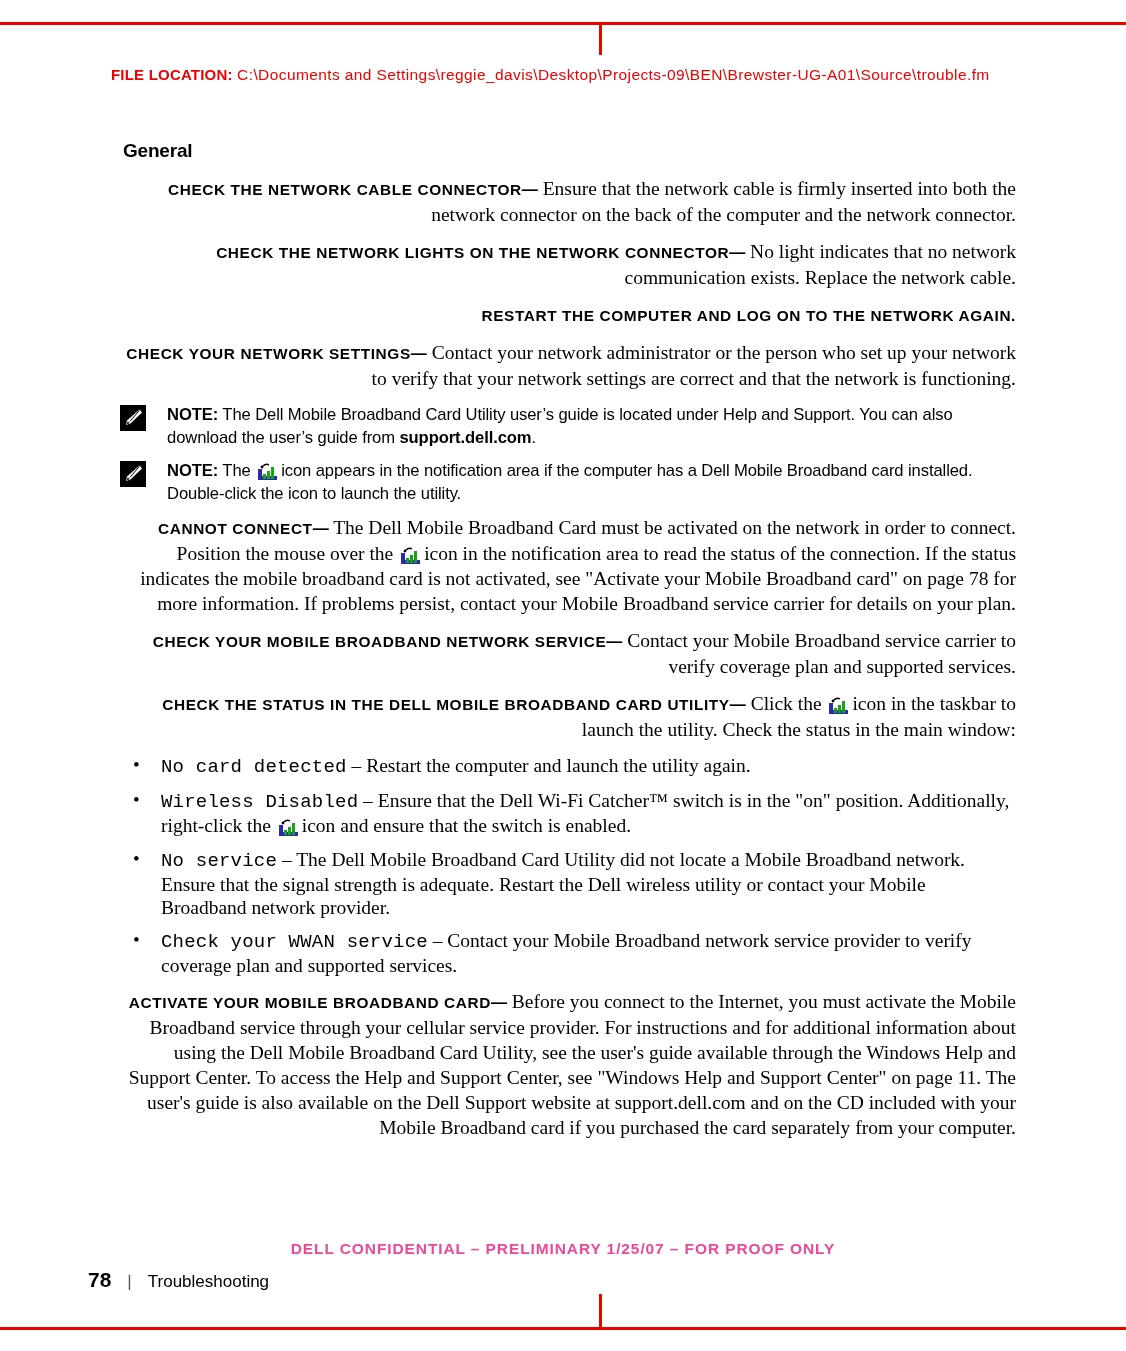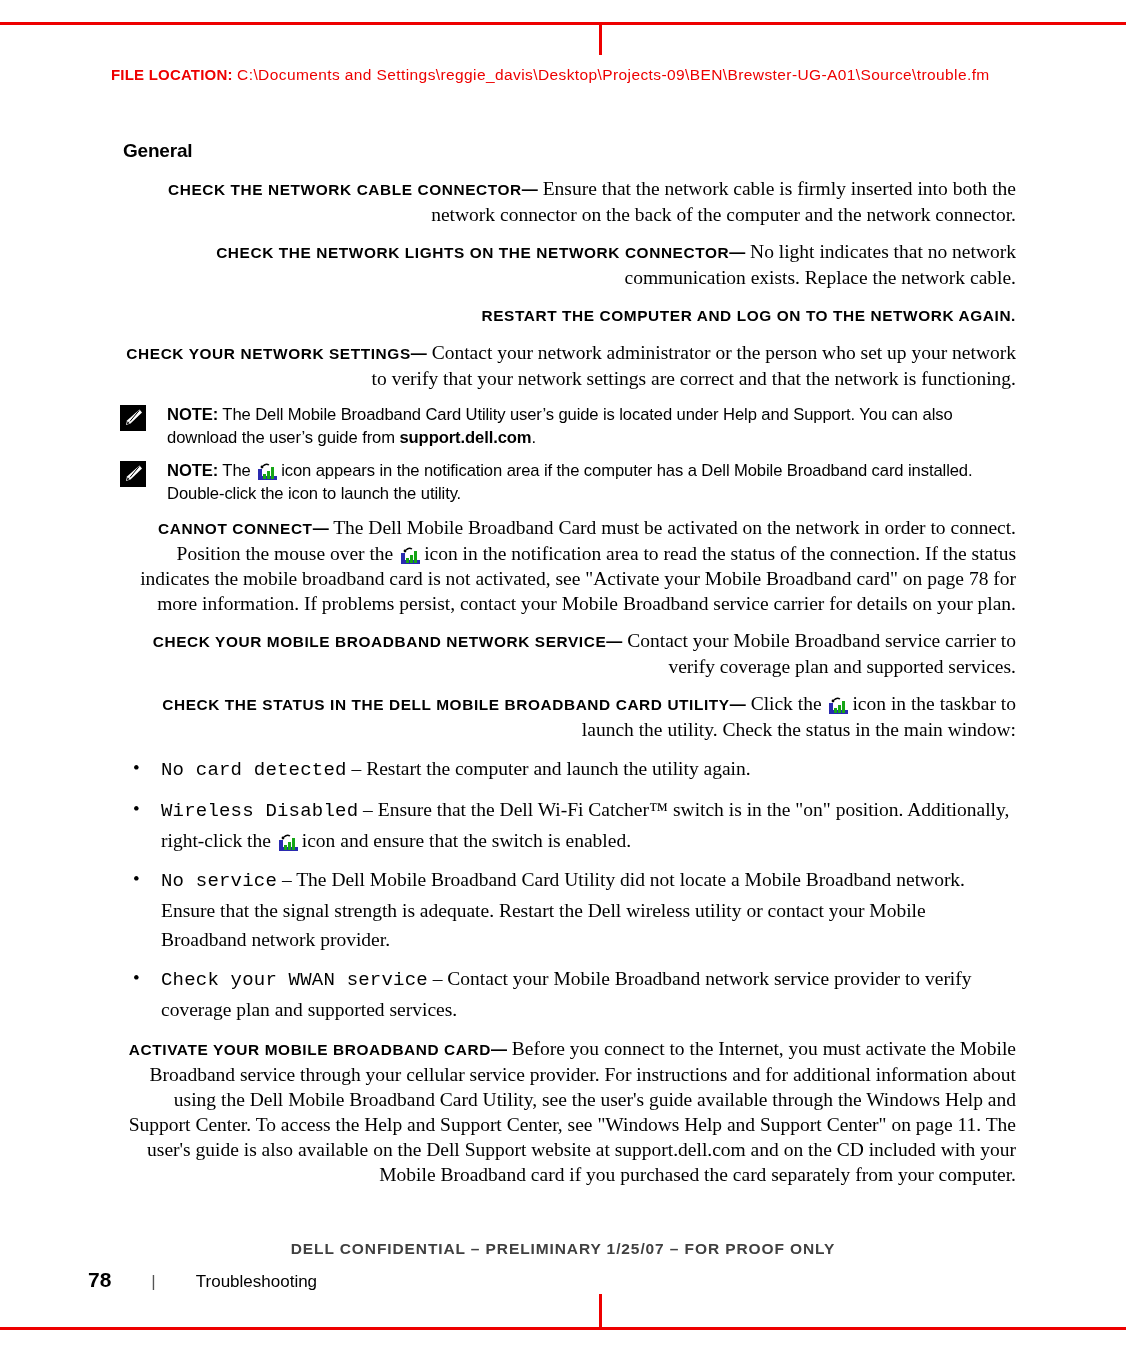--- a/index.html
+++ b/index.html
@@ -131,53 +131,52 @@
   ul.bullets {
     list-style: none;
     margin: 4px 0 12px 0;
     padding: 0;
   }
   ul.bullets > li {
     position: relative;
     padding-left: 50px;
     margin-bottom: 10px;
     font-size: 19.5px;
-    line-height: 29px;
+    line-height: 23px;
   }
   ul.bullets > li::before {
     content: "\2022";
     position: absolute;
     left: 22px; top: -1px;
     font-size: 19px;
   }
   .mono {
     font-family: "Liberation Mono", monospace;
     font-size: 19px;
     letter-spacing: 0.2px;
   }
 
   
   .confidential {
     position: absolute;
     left: 0; top: 1240px;
     width: 1126px;
     text-align: center;
-    color: #404040;
+    color: #ec4899;
     font-family: "Liberation Sans", sans-serif;
     font-weight: bold;
     font-size: 15.5px;
     letter-spacing: 0.9px;
   }
   .folio {
     position: absolute;
     left: 88px; top: 1268px;
     display: flex;
     align-items: baseline;
     font-family: "Liberation Sans", sans-serif;
-    gap: 24px;
   }
   .folio .pageno {
     font-weight: bold;
     font-size: 21px;
   }
   .folio .sep {
     margin: 0 16px;
     font-size: 17px;
     color: #555555;
   }

